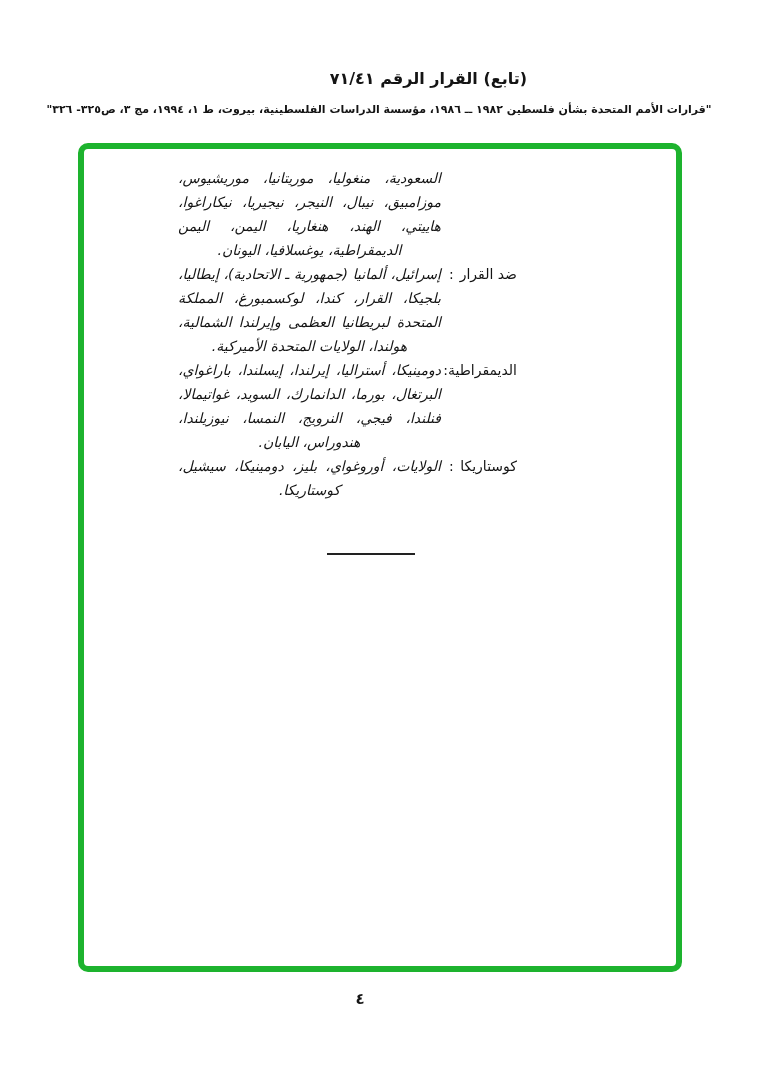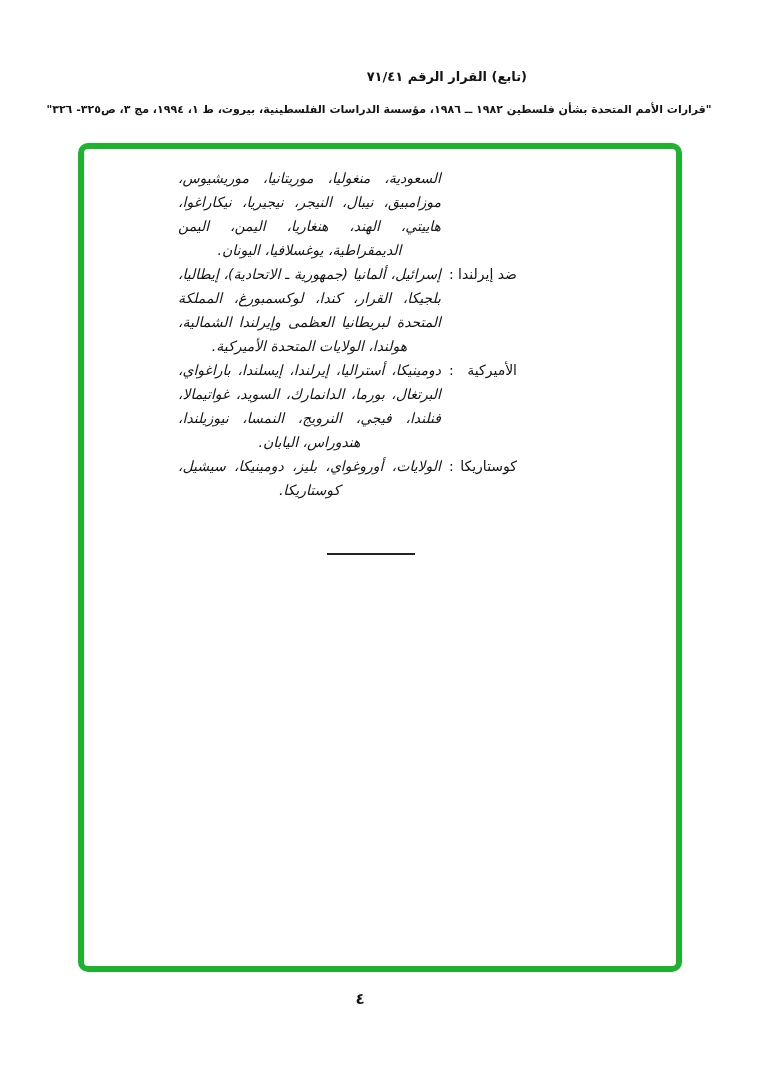--- a/index.html
+++ b/index.html
@@ -10,21 +10,21 @@
     background: #ffffff;
     font-family: "DejaVu Sans", sans-serif;
     color: #141414;
     overflow: hidden;
   }
   .doc-title {
     position: absolute;
     top: 69px;
     right: 231px;
     direction: rtl;
-    font-size: 13px;
+    font-size: 16px;
     font-weight: bold;
     white-space: nowrap;
     letter-spacing: 0.2px;
   }
   .doc-citation {
     position: absolute;
     top: 103px;
     left: 379px;
     transform: translateX(-50%);
     direction: rtl;
@@ -101,29 +101,29 @@
 
   <div class="vote-block">
 
     <div class="vote-row">
       <div class="vote-label"></div>
       <div class="vote-text">السعودية، منغوليا، موريتانيا، موريشيوس، موزامبيق، نيبال، النيجر، نيجيريا، نيكاراغوا، هاييتي، الهند، هنغاريا، اليمن، اليمن الديمقراطية، يوغسلافيا، اليونان.</div>
     </div>
 
     <div class="vote-row">
       <div class="vote-label">
-        <span>ضد إيرلندا</span>
+        <span>ضد القرار</span>
         <span>:</span>
       </div>
       <div class="vote-text">إسرائيل، ألمانيا (جمهورية ـ الاتحادية)، إيطاليا، بلجيكا، القرار، كندا، لوكسمبورغ، المملكة المتحدة لبريطانيا العظمى وإيرلندا الشمالية، هولندا، الولايات المتحدة الأميركية.</div>
     </div>
 
     <div class="vote-row">
       <div class="vote-label">
-        <span>الأميركية</span>
+        <span>الديمقراطية</span>
         <span>:</span>
       </div>
       <div class="vote-text">دومينيكا، أستراليا، إيرلندا، إيسلندا، باراغواي، البرتغال، بورما، الدانمارك، السويد، غواتيمالا، فنلندا، فيجي، النرويج، النمسا، نيوزيلندا، هندوراس، اليابان.</div>
     </div>
 
     <div class="vote-row">
       <div class="vote-label">
         <span>كوستاريكا</span>
         <span>:</span>
       </div>

